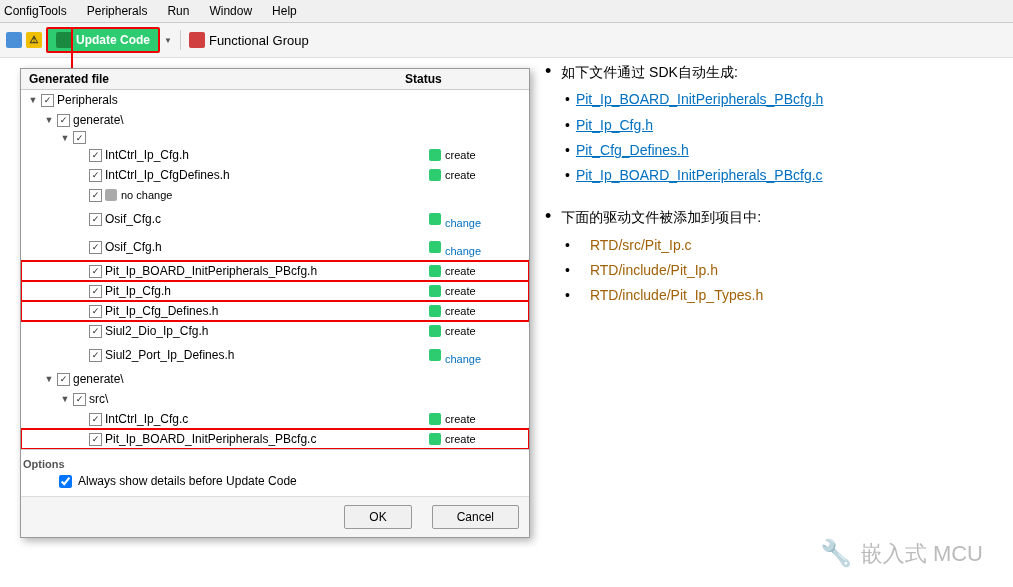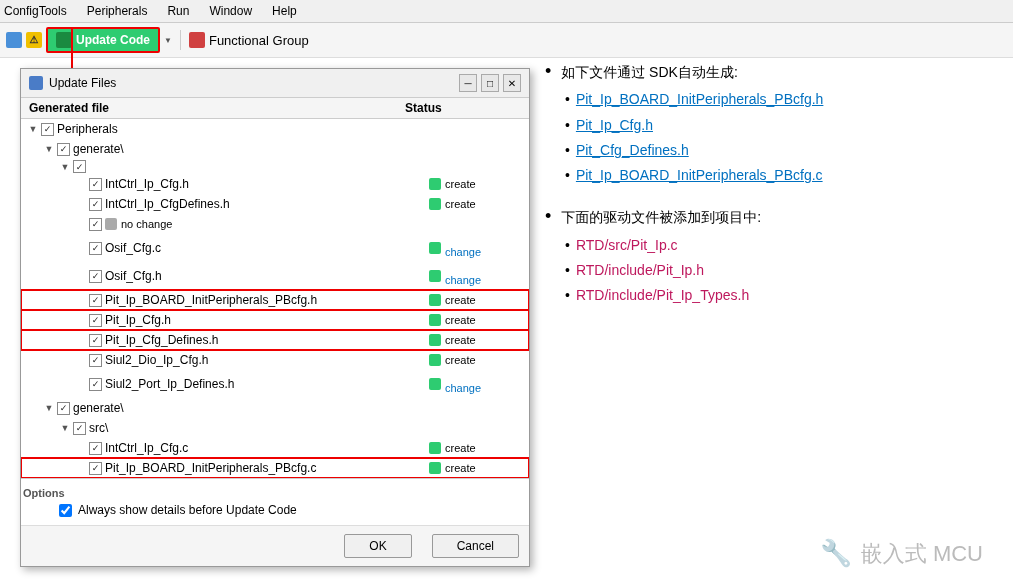--- a/index.html
+++ b/index.html
@@ -274,21 +274,22 @@
     .right-panel .sub-list li::before {
       content: '•';
       margin-right: 6px;
       font-size: 14px;
     }
     .link-text {
       color: #0070c0;
       text-decoration: underline;
     }
     .normal-text {
-      color: #be185d;
+      color: #a16207;
+      margin-left: 14px;
     }
 
     
     .watermark {
       position: absolute;
       bottom: 18px;
       right: 30px;
       font-size: 22px;
       color: #bbb;
       display: flex;
@@ -352,31 +353,20 @@
         <polygon points="0 0, 8 3, 0 6" fill="#e00"></polygon>
       </marker>
     </defs>
     <path d="M 20,5 L 20,55 L 80,75" stroke="#e00" stroke-width="2" fill="none" marker-end="url(#arrowhead)"></path>
   </svg>
 </div>
 
 <div class="dialog-wrapper">
   <div class="dialog">
 
-    <div class="dialog-titlebar">
-      <div class="dialog-title-left">
-        <span class="dialog-title-icon"></span>
-        <span>Update Files</span>
-      </div>
-      <div class="dialog-controls">
-        <div class="dialog-ctrl-btn">─</div>
-        <div class="dialog-ctrl-btn">□</div>
-        <div class="dialog-ctrl-btn">✕</div>
-      </div>
-    </div>
 
     <div class="file-table-header">
       <span class="col-file">Generated file</span>
       <span class="col-status">Status</span>
       <span class="col-scroll"></span>
     </div>
 
     <div class="file-list-container">
 
       <div class="tree-item indent0">

